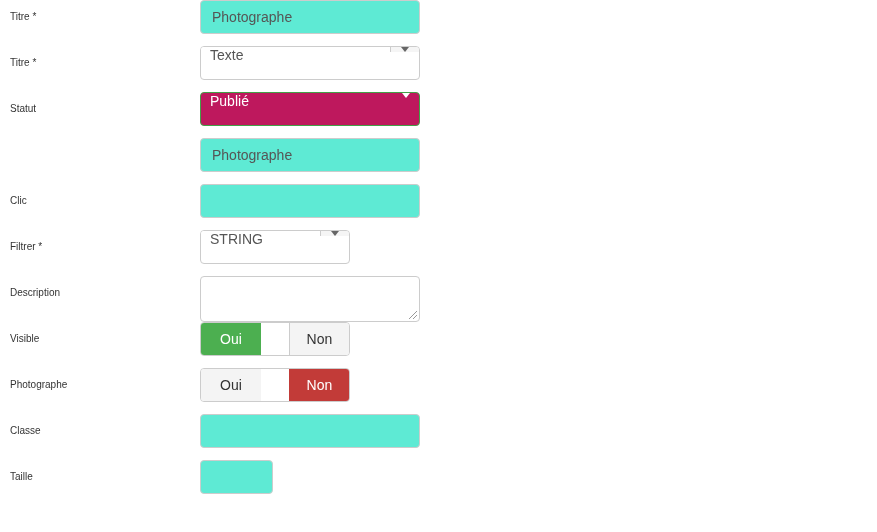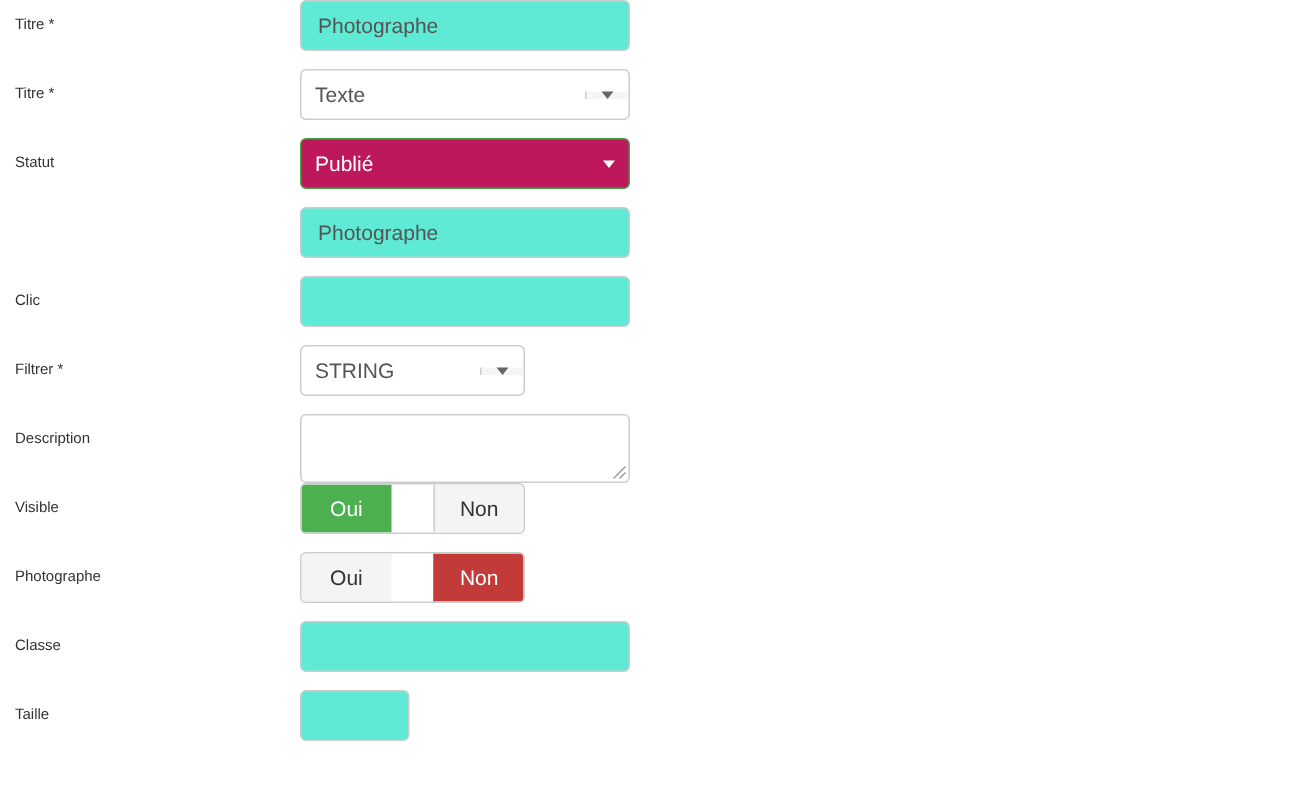--- a/index.html
+++ b/index.html
@@ -100,21 +100,21 @@
 
   
   .select {
     box-sizing: border-box;
     position: relative;
     height: 34px;
     border: 1px solid #cccccc;
     border-radius: 4px;
     background: #ffffff;
     display: flex;
-    align-items: center;
+    align-items: flex-start;
     overflow: hidden;
   }
   .select.w220 { width: 220px; }
   .select.w150 { width: 150px; }
 
   .select-value {
     flex: 1 1 auto;
     display: flex;
     align-items: center;
     padding-left: 9px;

